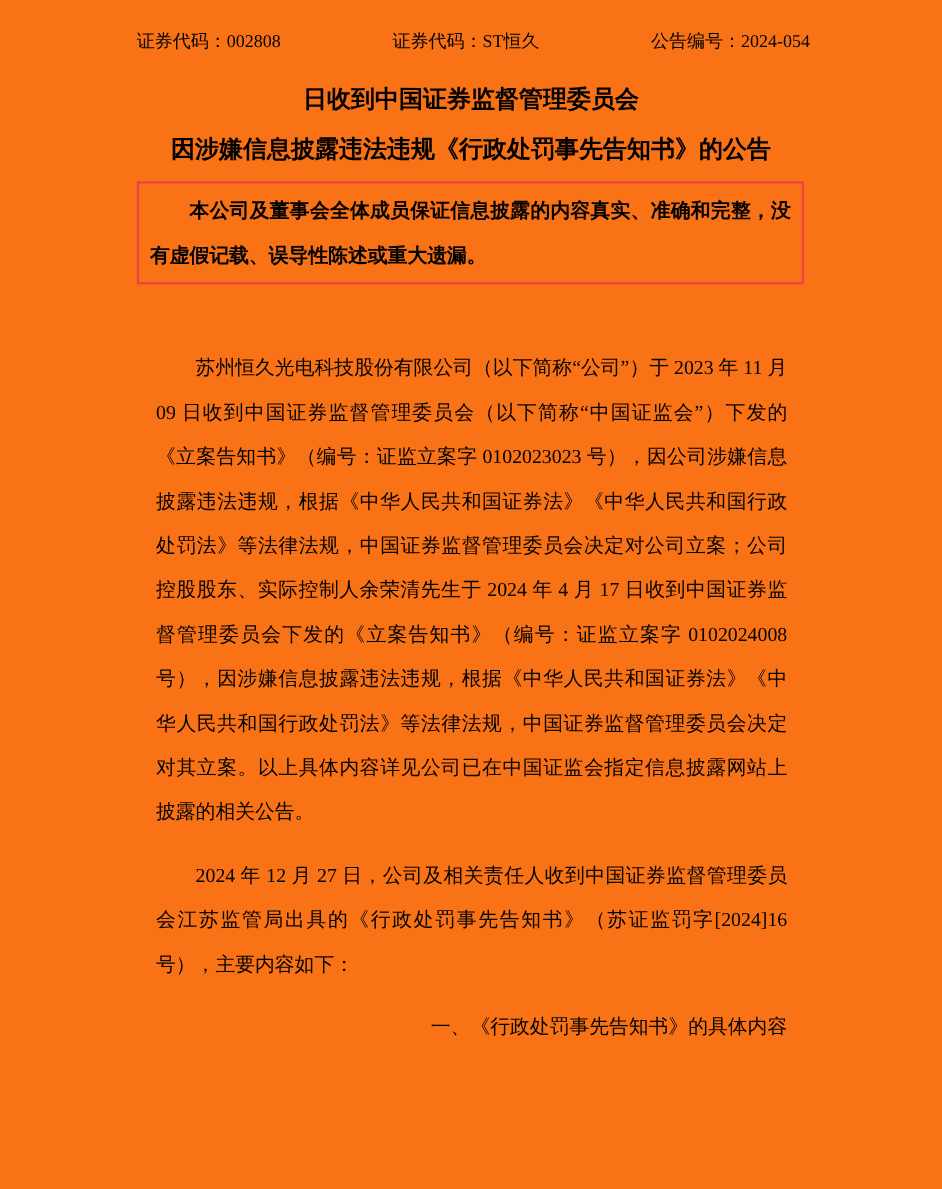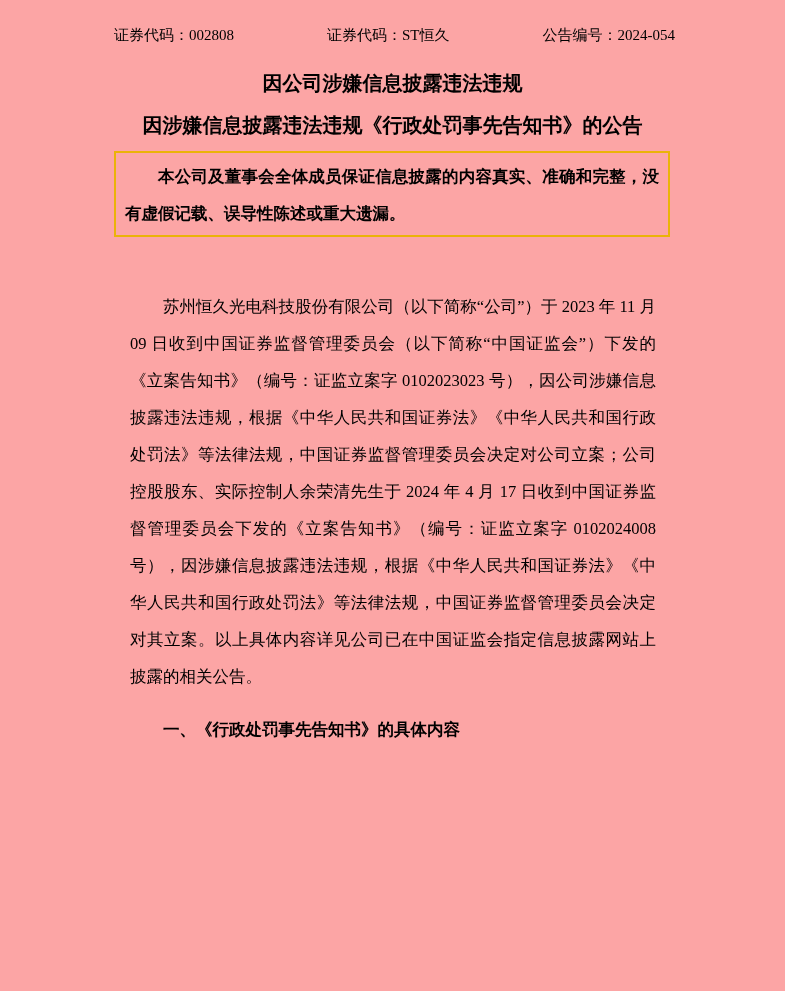--- a/index.html
+++ b/index.html
@@ -4,21 +4,21 @@
 <style>
   html, body {
     margin: 0;
     padding: 0;
     background: #ffffff;
   }
   .page {
     position: relative;
     width: 785px;
     height: 991px;
-    background: #fca5a5;
+    background: #f97316;
     color: #000000;
     overflow: hidden;
     font-family: "Liberation Serif", "DejaVu Serif", serif;
   }
   .header-row {
     position: absolute;
     top: 24px;
     left: 114px;
     right: 110px;
     display: flex;
@@ -40,21 +40,21 @@
   }
   .doc-title.line1 { top: 68px; }
   .doc-title.line2 { top: 110px; }
   .disclaimer-box {
     position: absolute;
     top: 151px;
     left: 114px;
     width: 556px;
     height: 86px;
     box-sizing: border-box;
-    border: 2px solid #eab308;
+    border: 2px solid #ef4444;
     padding: 5px 9px 0 9px;
   }
   .disclaimer-box p {
     margin: 0;
     font-family: "Liberation Sans", "DejaVu Sans", sans-serif;
     font-weight: bold;
     font-size: 16.5px;
     line-height: 37px;
     text-indent: 2em;
     text-align: justify;
@@ -68,42 +68,43 @@
     line-height: 37px;
   }
   .doc-body p {
     margin: 16px;
     text-indent: 2em;
     text-align: justify;
     word-break: break-all;
   }
   .doc-body p.section-heading {
     font-family: "Liberation Sans", "DejaVu Sans", sans-serif;
-    font-weight: bold;
-    text-align: left;
+    font-weight: normal;
+    text-align: right;
   }
   .doc-body p.salutation { margin-top: 5px; }
   .doc-body p.last-para  { margin-top: 11px; }
 </style>
 </head>
 <body>
 
 <div class="page">
 
   <div class="header-row">
     <span>证券代码：002808</span>
     <span>证券代码：ST恒久</span>
     <span>公告编号：2024-054</span>
   </div>
 
-  <h1 class="doc-title line1">因公司涉嫌信息披露违法违规</h1>
+  <h1 class="doc-title line1">日收到中国证券监督管理委员会</h1>
   <h1 class="doc-title line2">因涉嫌信息披露违法违规《行政处罚事先告知书》的公告</h1>
 
   <div class="disclaimer-box">
     <p>本公司及董事会全体成员保证信息披露的内容真实、准确和完整，没有虚假记载、误导性陈述或重大遗漏。</p>
   </div>
 
   <div class="doc-body">
     <p>苏州恒久光电科技股份有限公司（以下简称“公司”）于 2023 年 11 月 09 日收到中国证券监督管理委员会（以下简称“中国证监会”）下发的《立案告知书》（编号：证监立案字 0102023023 号），因公司涉嫌信息披露违法违规，根据《中华人民共和国证券法》《中华人民共和国行政处罚法》等法律法规，中国证券监督管理委员会决定对公司立案；公司控股股东、实际控制人余荣清先生于 2024 年 4 月 17 日收到中国证券监督管理委员会下发的《立案告知书》（编号：证监立案字 0102024008 号），因涉嫌信息披露违法违规，根据《中华人民共和国证券法》《中华人民共和国行政处罚法》等法律法规，中国证券监督管理委员会决定对其立案。以上具体内容详见公司已在中国证监会指定信息披露网站上披露的相关公告。</p>
+    <p>2024 年 12 月 27 日，公司及相关责任人收到中国证券监督管理委员会江苏监管局出具的《行政处罚事先告知书》（苏证监罚字[2024]16 号），主要内容如下：</p>
     <p class="section-heading">一、《行政处罚事先告知书》的具体内容</p>
   </div>
 
 </div>
 
 </body></html>

